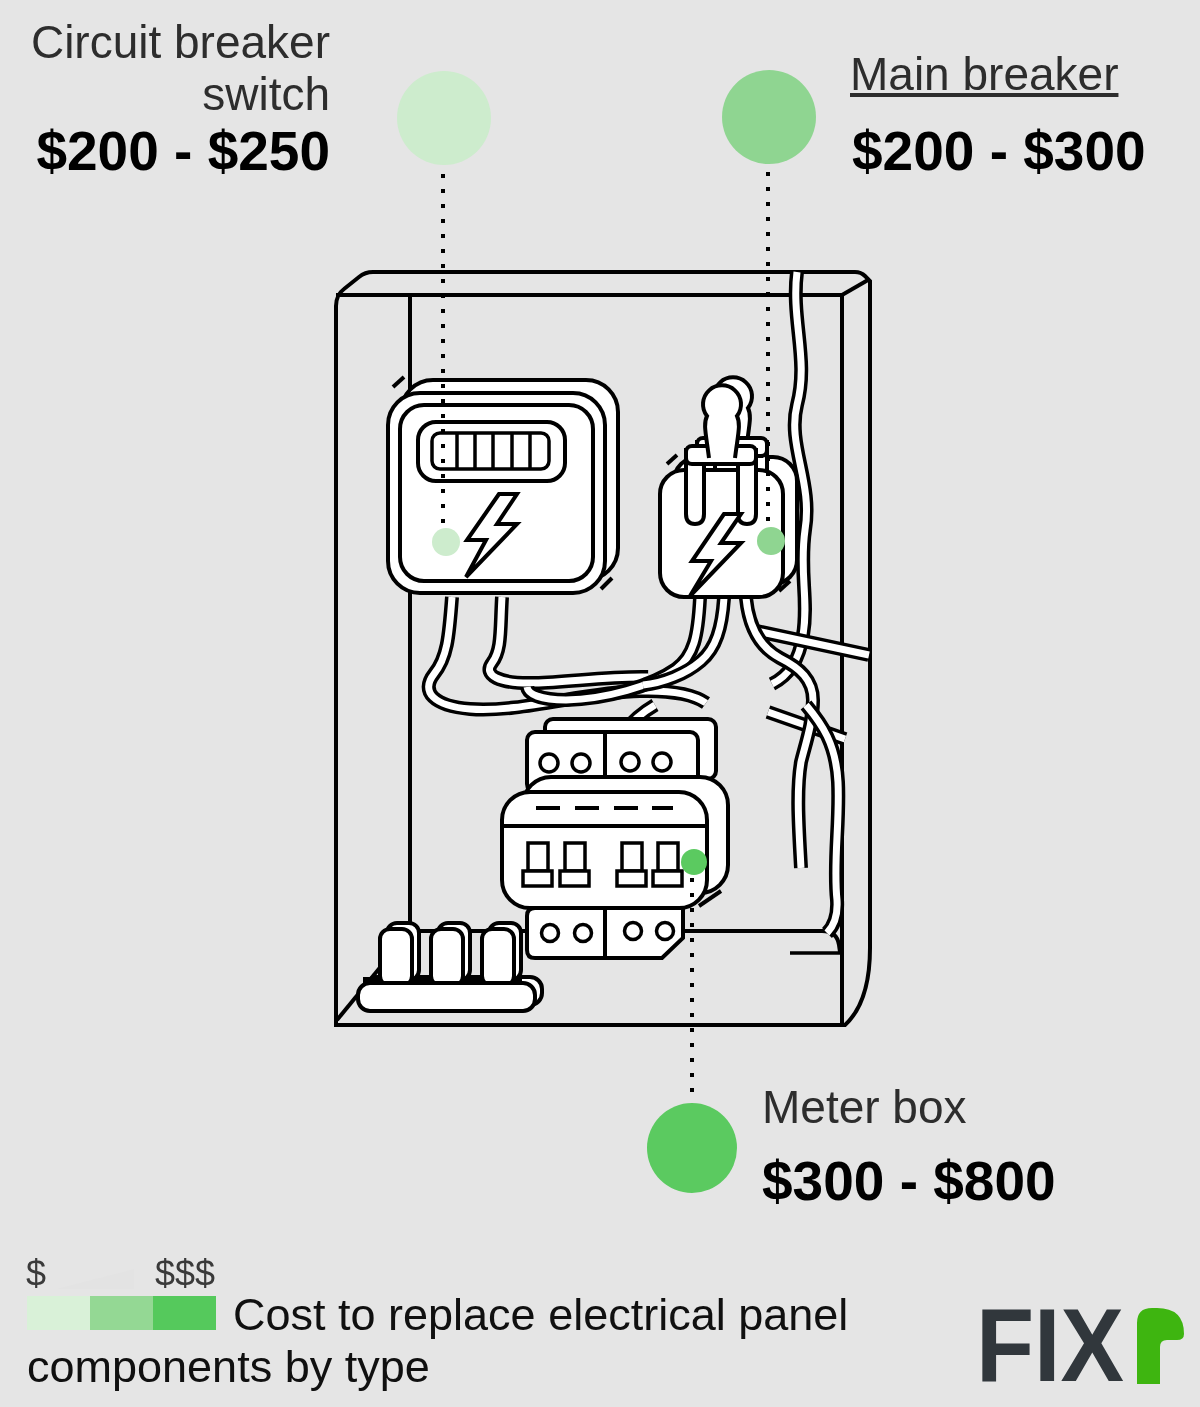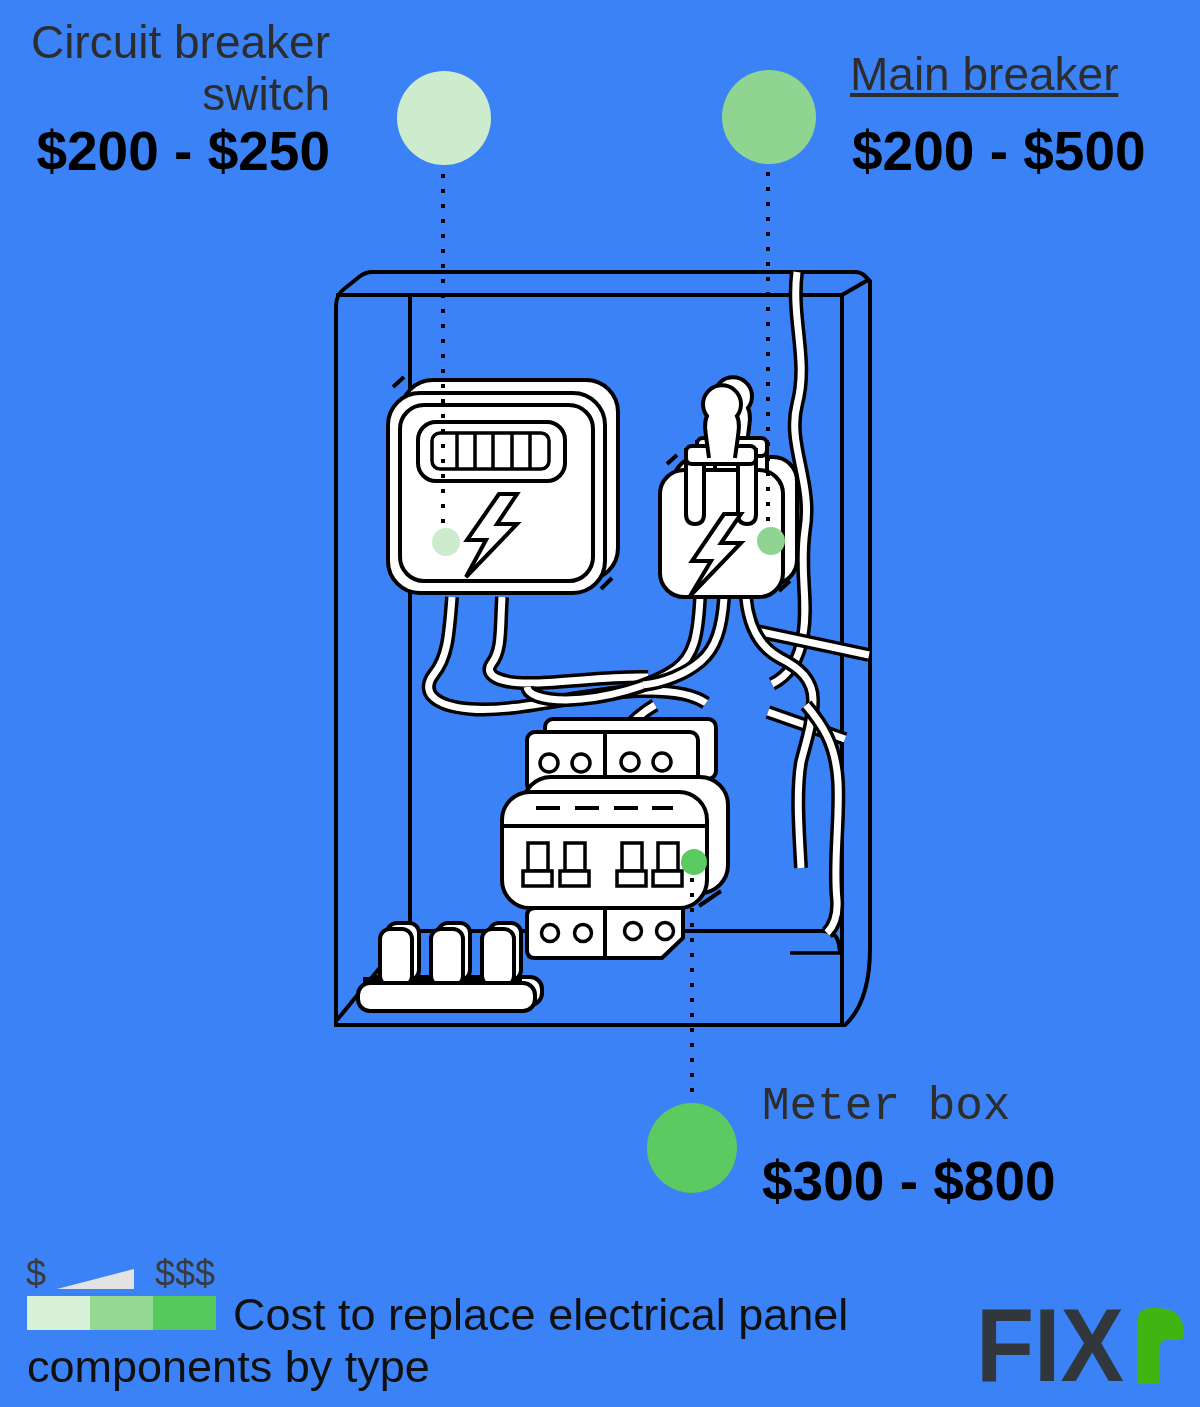--- a/index.html
+++ b/index.html
@@ -1,16 +1,16 @@
 <!DOCTYPE html>
 <html><head>
 <meta charset="utf-8">
 <style>
   html,body{margin:0;padding:0;background:#fff;}
-  #page{position:relative;width:1200px;height:1407px;background:#3b82f6;overflow:hidden;
+  #page{position:relative;width:1200px;height:1407px;background:#e5e5e5;overflow:hidden;
         font-family:"Liberation Sans",sans-serif;}
   .abs{position:absolute;}
   .label{font-weight:300;color:#2d2d2d;font-size:46px;line-height:52px;}
   .price{font-weight:800;color:#000;font-size:55px;line-height:58px;}
   .right{text-align:right;}
   .circle{position:absolute;border-radius:50%;}
   .caption{font-weight:400;color:#101010;font-size:45px;line-height:50px;}
   .legend-symbol{position:absolute;font-weight:400;color:#3a3a3a;font-size:36px;line-height:36px;}
   .swatch{display:inline-block;width:63px;height:34px;vertical-align:top;}
   
@@ -26,23 +26,23 @@
 
 <div id="page">
 
   <div class="abs label right" style="right:870px;top:16px;width:420px;">
     <div>Circuit breaker</div>
     <div>switch</div>
   </div>
   <div class="abs price right" style="right:870px;top:122px;width:420px;">$200 - $250</div>
 
   <div class="abs label" style="left:850px;top:48px;width:340px;text-decoration:underline;">Main breaker</div>
-  <div class="abs price" style="left:852px;top:122px;width:340px;">$200 - $500</div>
+  <div class="abs price" style="left:852px;top:122px;width:340px;">$200 - $300</div>
 
-  <div class="abs label" style="left:762px;top:1081px;width:340px;font-family:Liberation Mono, monospace;">Meter box</div>
+  <div class="abs label" style="left:762px;top:1081px;width:340px;">Meter box</div>
   <div class="abs price" style="left:762px;top:1152px;width:400px;">$300 - $800</div>
 
   <div class="circle" style="left: 397px; top: 71px; width: 94px; height: 94px; background: rgb(205, 236, 205);"></div>
   <div class="circle" style="left: 722px; top: 70px; width: 94px; height: 94px; background: rgb(143, 213, 145);"></div>
   <div class="circle" style="left: 647px; top: 1103px; width: 90px; height: 90px; background: rgb(91, 202, 96);"></div>
 
   <div class="legend-symbol" style="left:26px;top:1256px;">$</div>
   <div class="legend-symbol" style="left:155px;top:1256px;">$$$</div>
   <div class="abs" style="left:27px;top:1296px;white-space:nowrap;font-size:0;">
     <span class="swatch" style="background: rgb(217, 241, 216);"></span><span class="swatch" style="background: rgb(148, 216, 148);"></span><span class="swatch" style="background: rgb(85, 201, 92);"></span>

